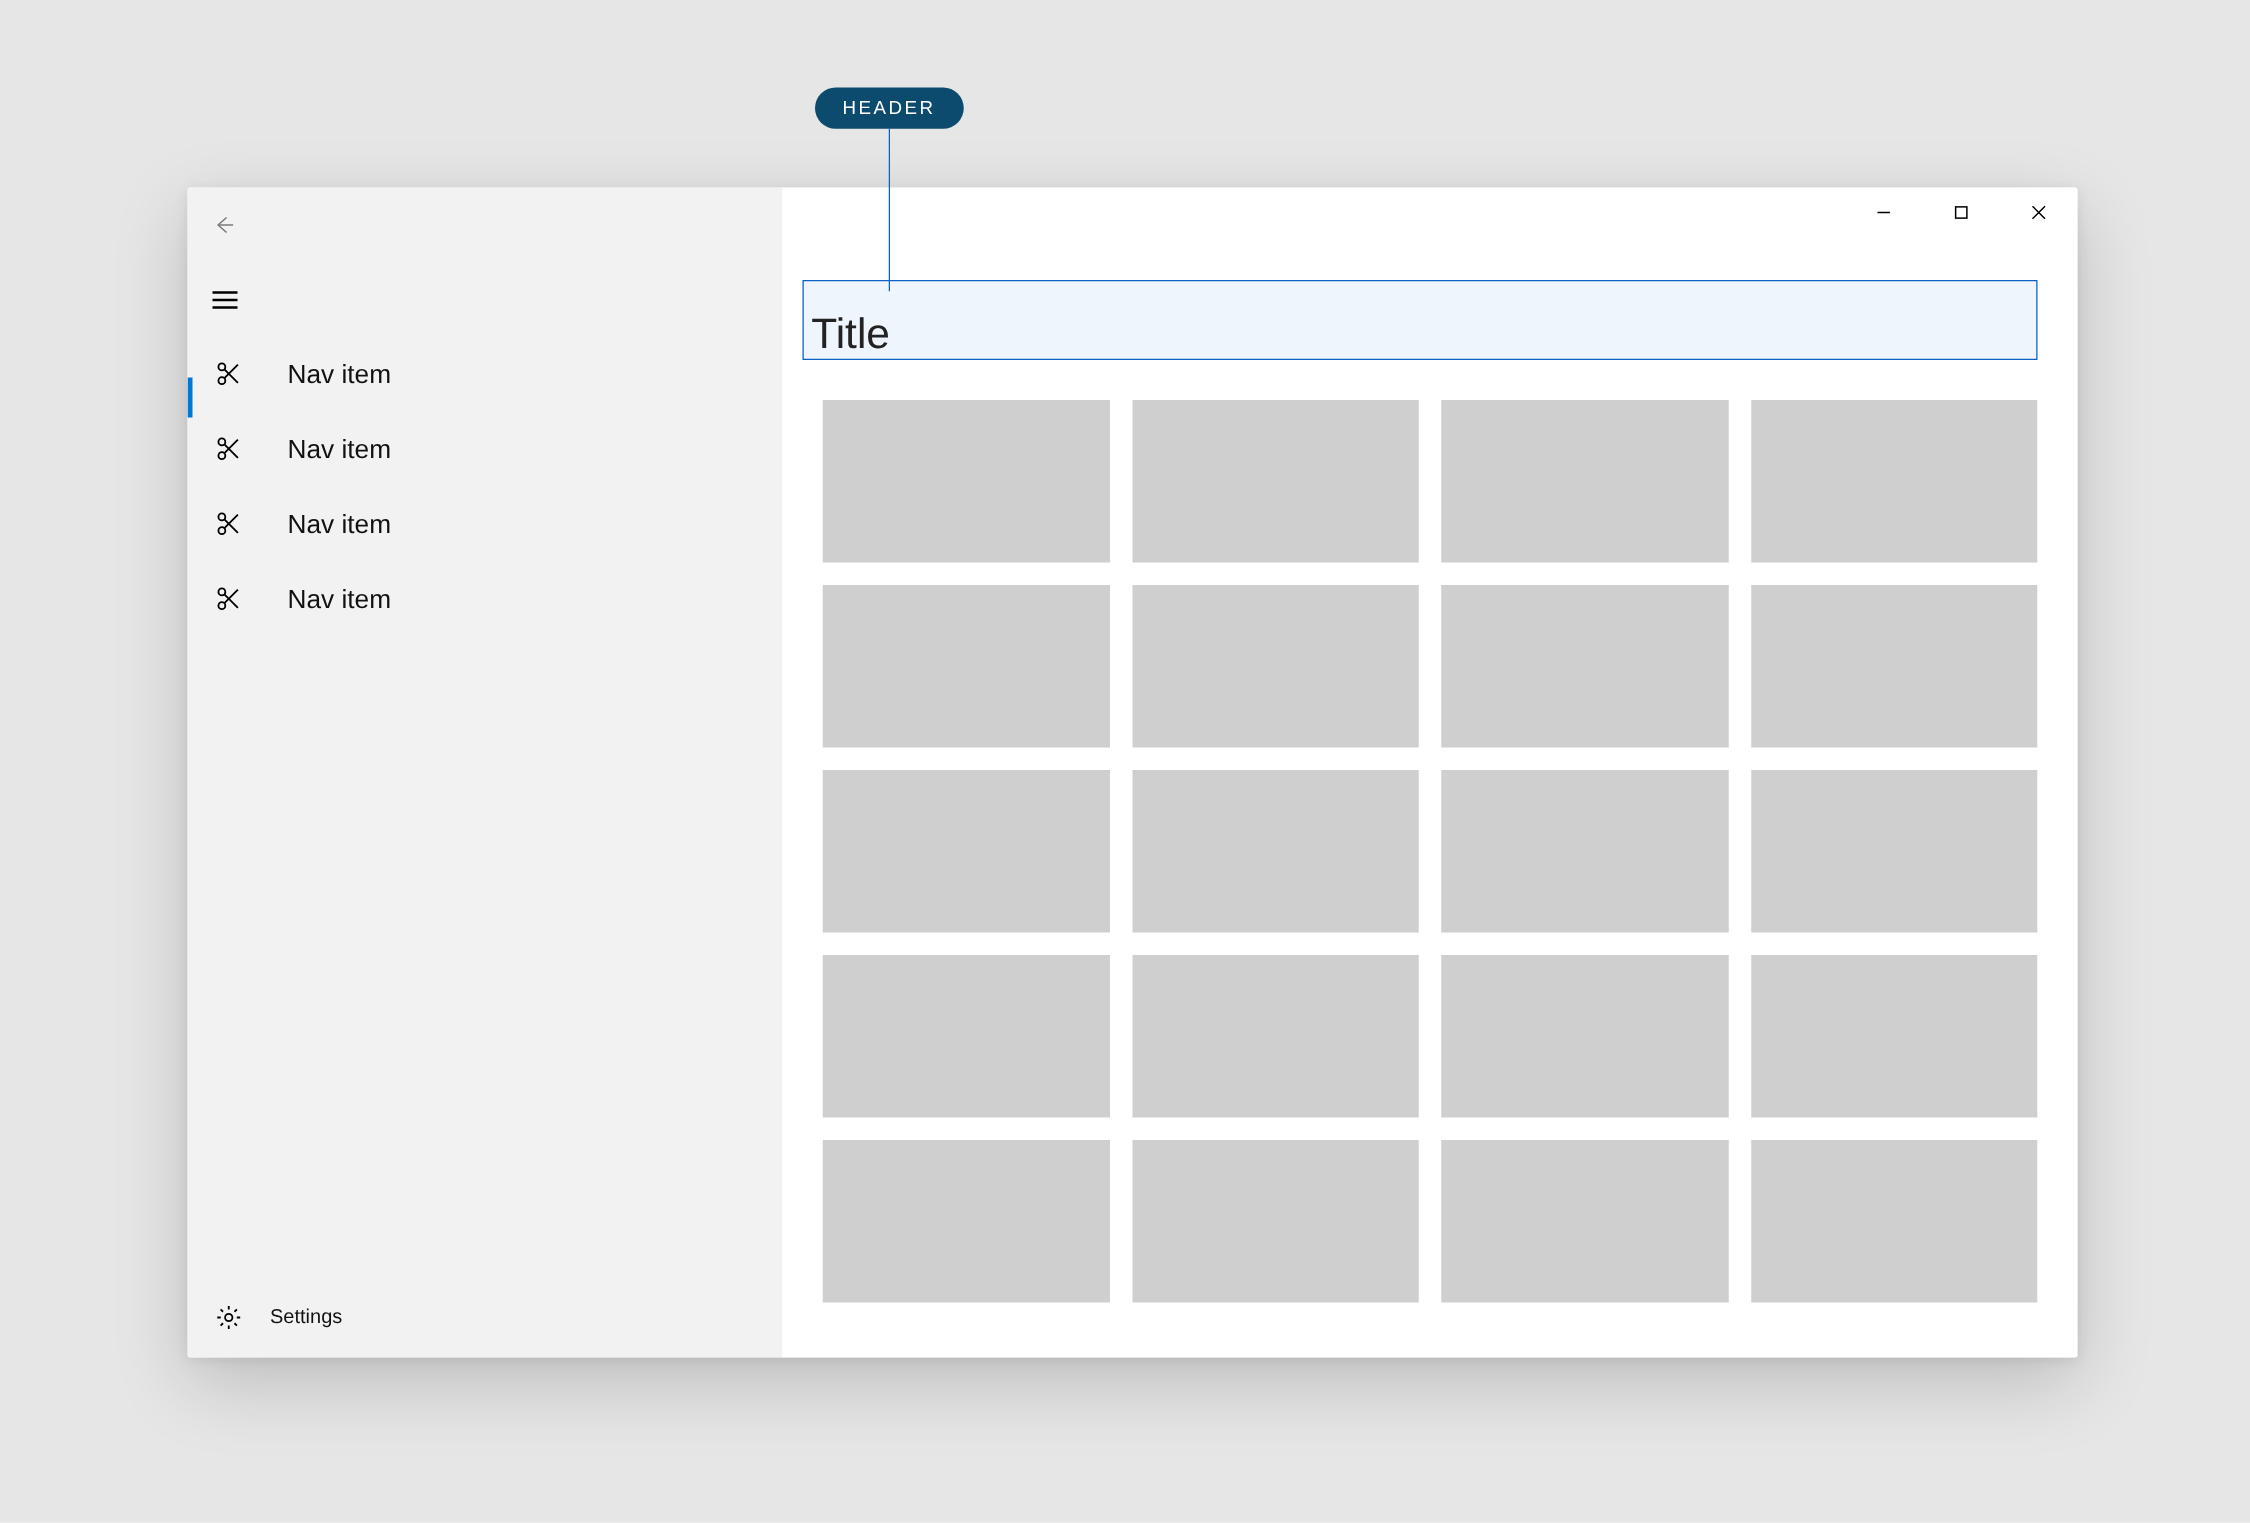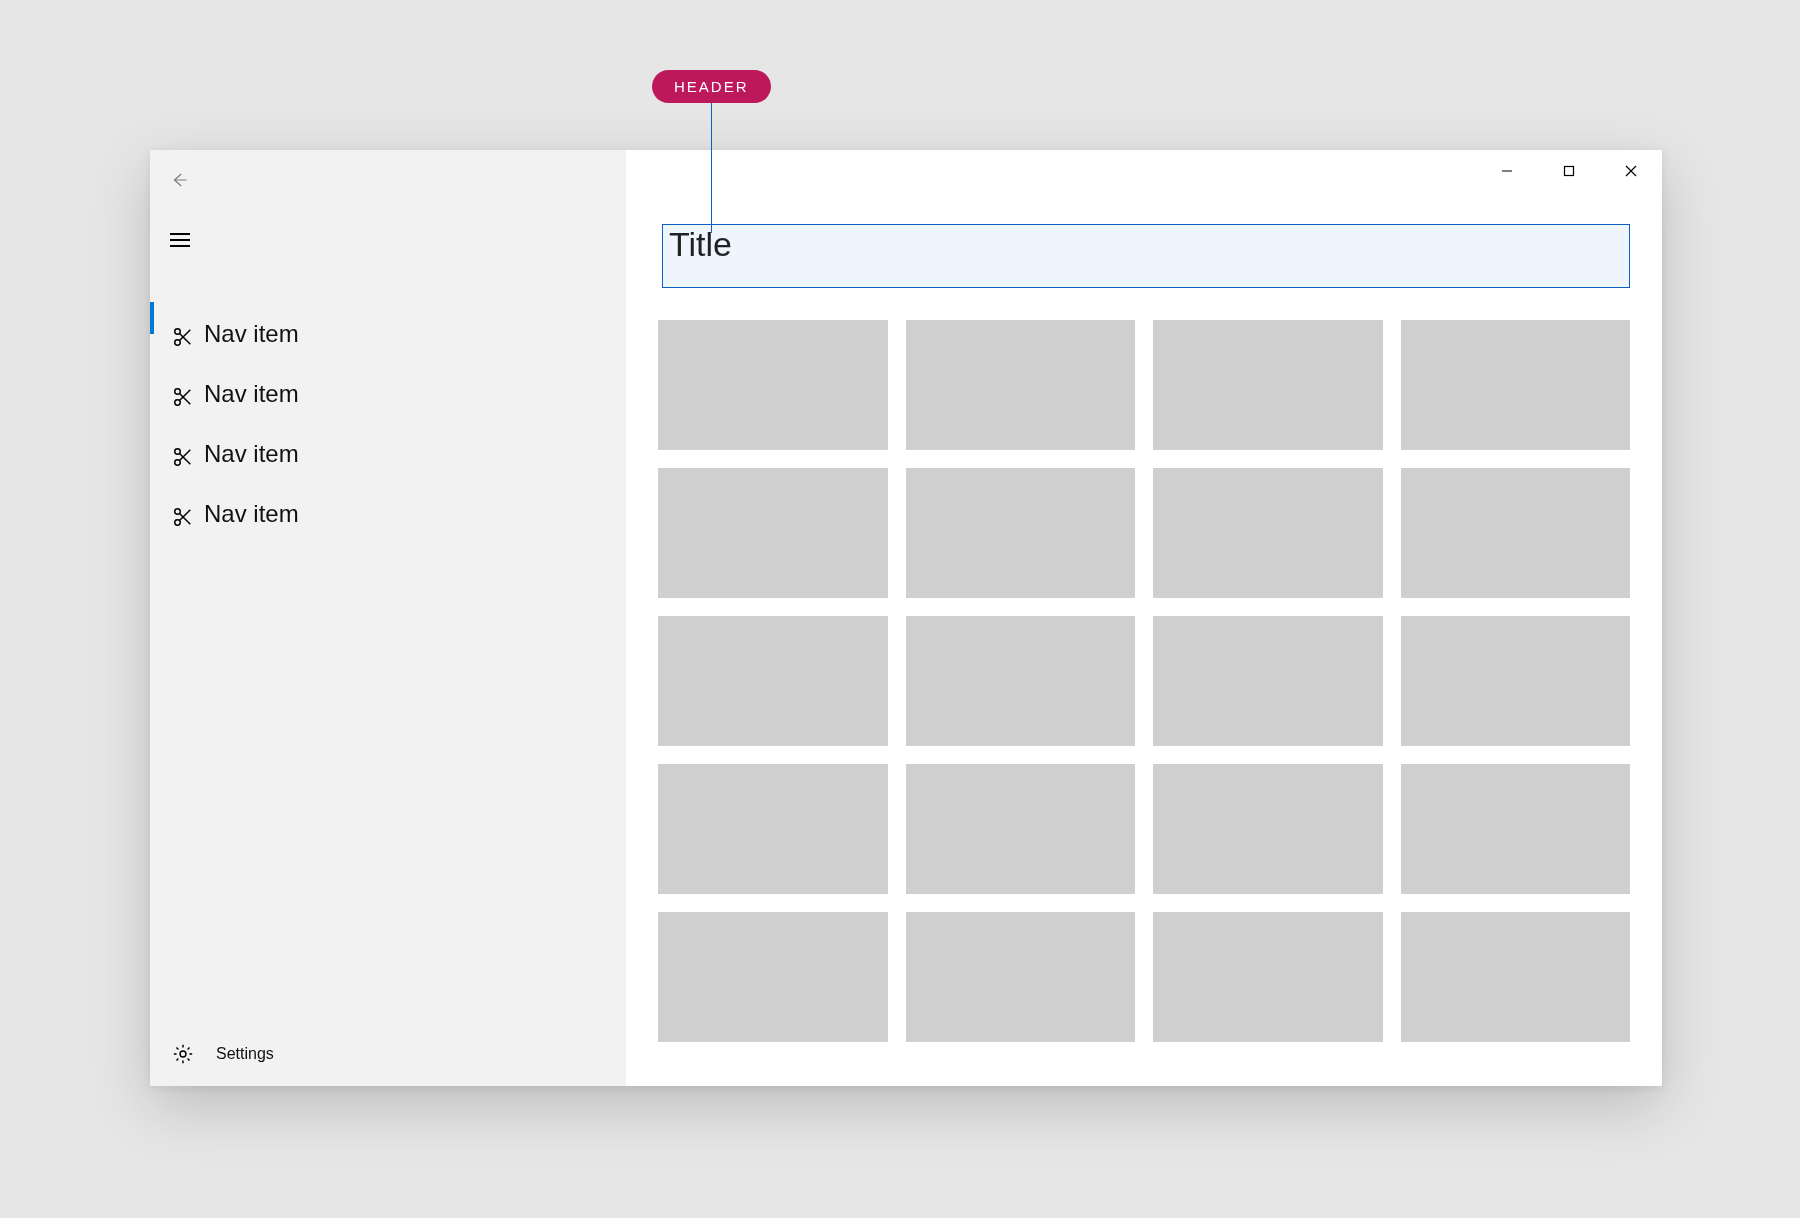--- a/index.html
+++ b/index.html
@@ -18,21 +18,21 @@
 
   
   .callout {
     position: absolute;
     left: 652px;
     top: 70px;
     display: flex; flex-direction: column; align-items: center;
     z-index: 5;
   }
   .callout-pill {
-    background: #be185d;
+    background: #0c4a6e;
     color: #fff;
     font-size: 15px;
     letter-spacing: 2px;
     padding: 8px 22px;
     border-radius: 999px;
     font-weight: 400;
   }
   .callout-leader {
     width: 0;
     height: 130px;
@@ -74,24 +74,24 @@
     cursor: pointer;
   }
   .hamburger { display: flex; flex-direction: column; gap: 4px; }
   .hamburger span { display:block; width: 20px; height: 2px; background:#000; }
 
   .nav-list { margin-top: 18px; }
   .nav-item {
     position: relative;
     height: 60px;
     display: flex;
-    align-items: flex-end;
+    align-items: flex-start;
     padding: 0 20px 0 22px;
-    gap: 10px;
-    font-size: 24px;
+    gap: 36px;
+    font-size: 21px;
     color: #111;
     cursor: pointer;
   }
   .nav-item.selected::before {
     content: "";
     position: absolute;
     left: 0; top: 14px; bottom: 14px;
     width: 4px;
     background: #0078d4;
   }
@@ -127,28 +127,28 @@
     width: 62px;
     display: flex;
     align-items: center;
     justify-content: center;
     cursor: pointer;
     color: #000;
   }
 
   .header-box {
     position: absolute;
-    left: 36px;
+    left: 16px;
     right: 32px;
     top: 74px;
     height: 64px;
     border: 1px solid #0b62c4;
     background: #eef5fd;
     display: flex;
-    align-items: flex-start;
+    align-items: flex-end;
     padding: 0 6px;
   }
   .header-title {
     font-size: 34px;
     font-weight: 400;
     color: #222;
   }
 
   .grid {
     position: absolute;

